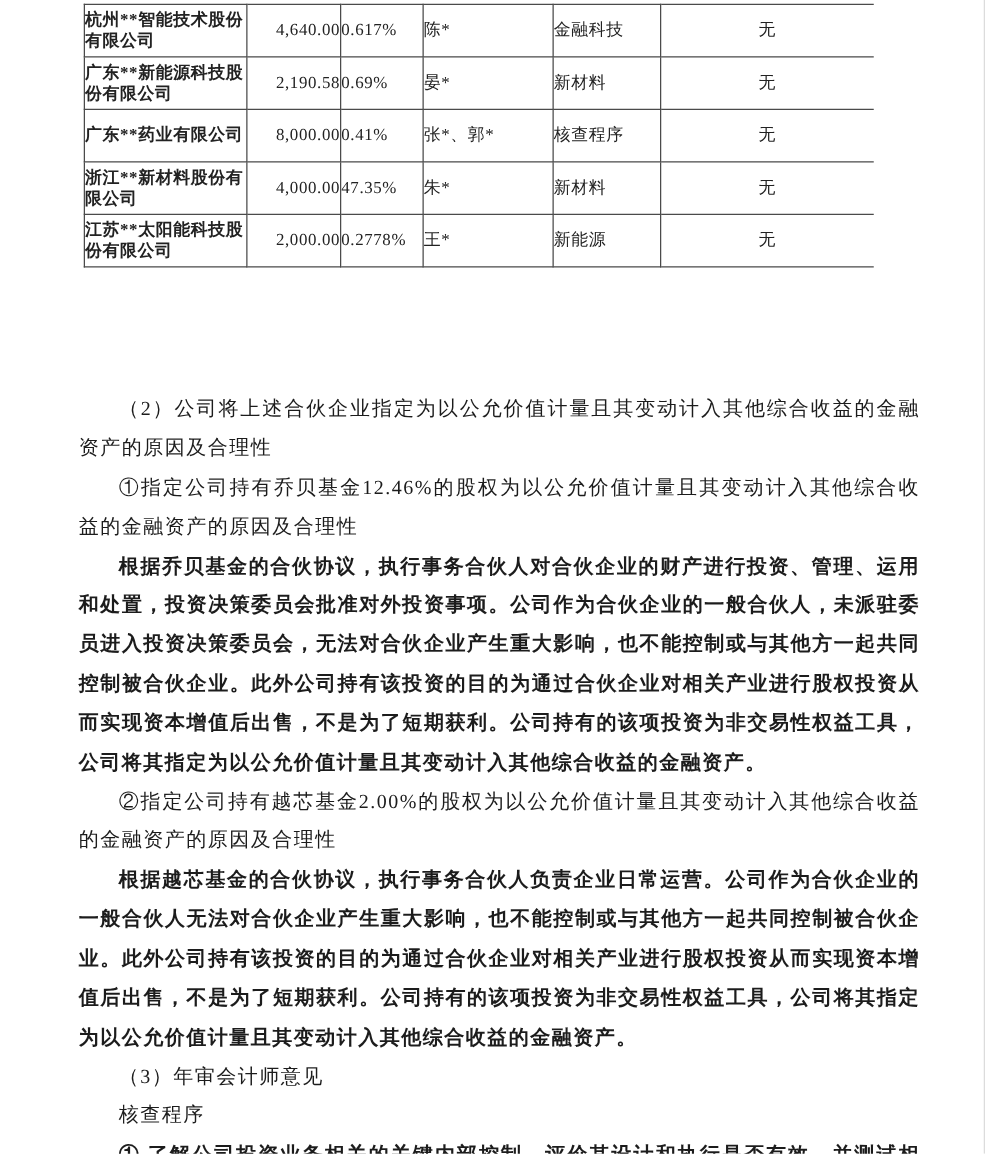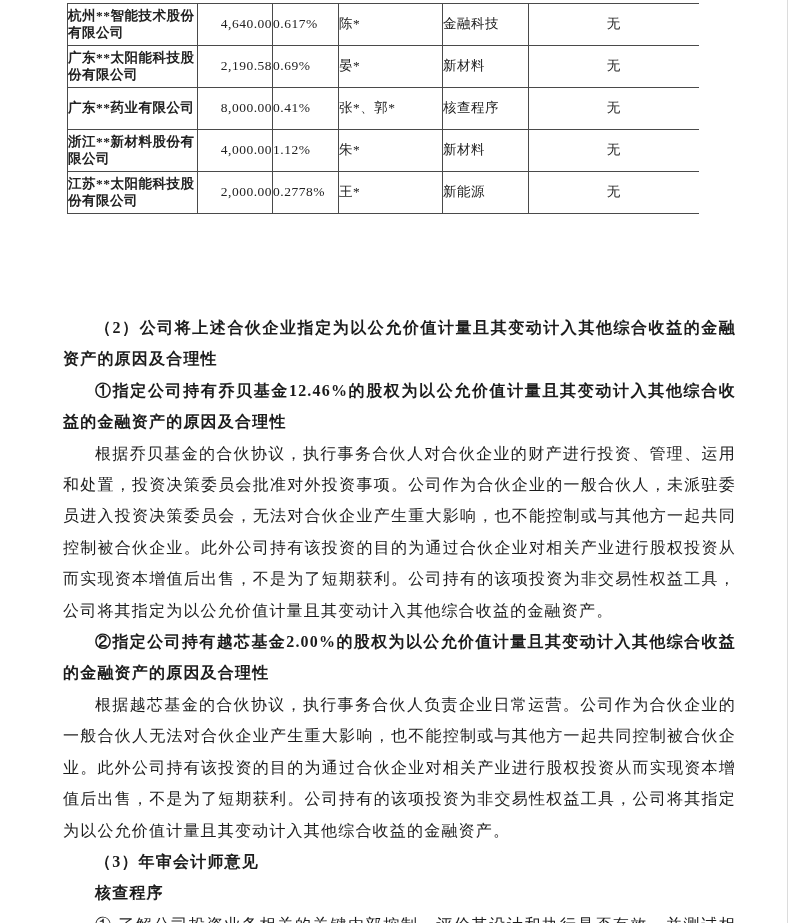--- a/index.html
+++ b/index.html
@@ -61,22 +61,23 @@
     width: 673px;
     font-size: 16px;
     line-height: 31.4px;
     text-align: justify;
     text-align-last: left;
   }
   .content p {
     margin: 0;
     text-indent: 2em;
     letter-spacing: 1.2px;
+    font-weight: bold;
   }
-  .content p.bold { font-weight: bold; }
+  .content p.bold { font-weight: normal; }
 </style>
 </head>
 <body>
 
 <div class="page-edge"></div>
 
 <table class="inv-table">
   <colgroup>
     <col style="width:130px">
     <col style="width:75px">
@@ -89,39 +90,39 @@
 
   <tr>
         <td class="c-company">杭州**智能技术股份有限公司</td>
         <td class="c-amount">4,640.00</td>
         <td class="c-ratio">0.617%</td>
         <td class="c-person">陈*</td>
         <td class="c-industry">金融科技</td>
         <td class="c-relation">无</td>
       </tr>
       <tr>
-        <td class="c-company">广东**太阳能科技股份有限公司</td>
+        <td class="c-company">广东**新能源科技股份有限公司</td>
         <td class="c-amount">2,190.58</td>
         <td class="c-ratio">0.69%</td>
         <td class="c-person">晏*</td>
         <td class="c-industry">新材料</td>
         <td class="c-relation">无</td>
       </tr>
       <tr>
         <td class="c-company">广东**药业有限公司</td>
         <td class="c-amount">8,000.00</td>
         <td class="c-ratio">0.41%</td>
         <td class="c-person">张*、郭*</td>
         <td class="c-industry">核查程序</td>
         <td class="c-relation">无</td>
       </tr>
       <tr>
         <td class="c-company">浙江**新材料股份有限公司</td>
         <td class="c-amount">4,000.00</td>
-        <td class="c-ratio">1.12%</td>
+        <td class="c-ratio">47.35%</td>
         <td class="c-person">朱*</td>
         <td class="c-industry">新材料</td>
         <td class="c-relation">无</td>
       </tr>
       <tr>
         <td class="c-company">江苏**太阳能科技股份有限公司</td>
         <td class="c-amount">2,000.00</td>
         <td class="c-ratio">0.2778%</td>
         <td class="c-person">王*</td>
         <td class="c-industry">新能源</td>

